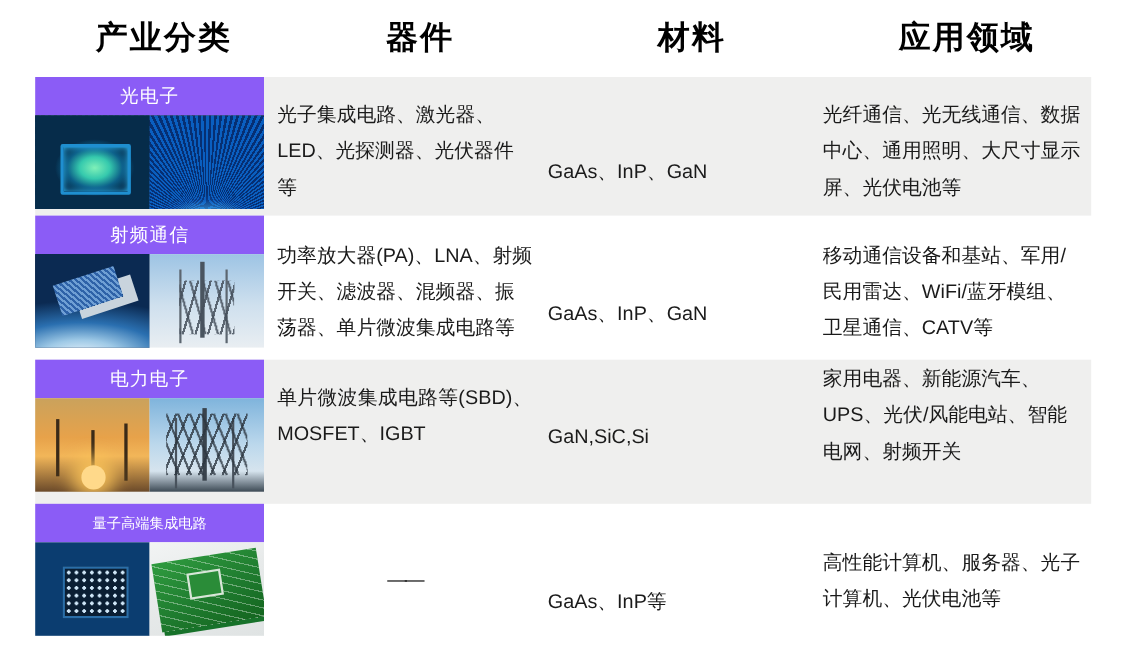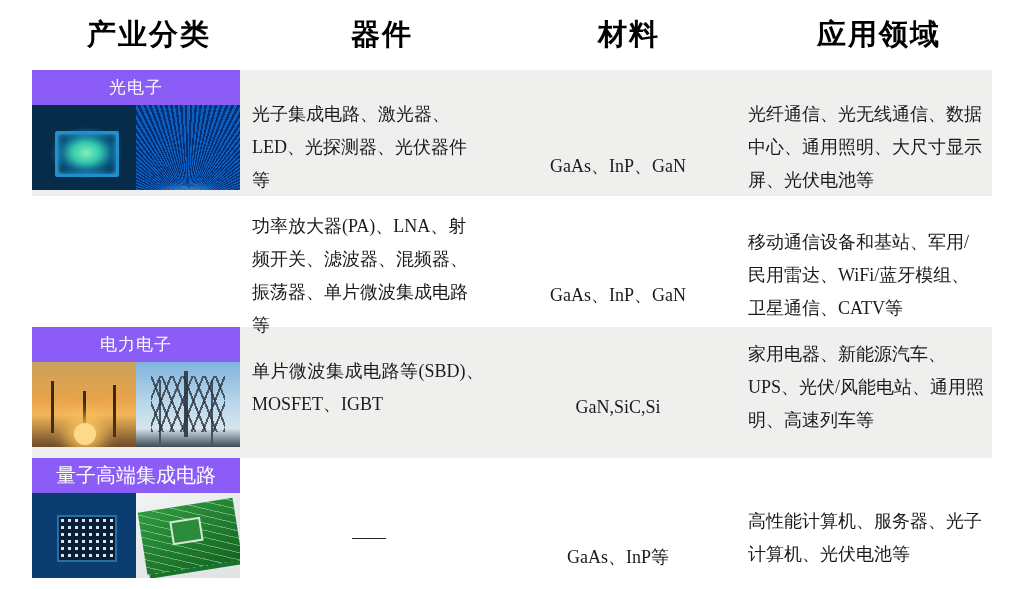--- a/index.html
+++ b/index.html
@@ -41,21 +41,21 @@
 
   
   .cat{position:absolute;left:32px;top:0;width:208px;}
   .cat-banner{
     height:35px;background:#8b5cf6;
     display:flex;align-items:center;justify-content:center;
     color:#ffffff;font-size:17px;letter-spacing:1px;
     font-family:"Liberation Sans","DejaVu Sans",sans-serif;
     white-space:nowrap;
   }
-  .cat-banner.narrow{font-size:20px;letter-spacing:0px;}
+  .cat-banner.narrow{font-size:13px;letter-spacing:0px;}
   .photos{height:85px;display:flex;}
   .ph{width:50%;height:100%;position:relative;overflow:hidden;}
 
   
   .ph-chip-blue{
     background:
       radial-gradient(ellipse 36px 26px at 52% 56%, #7ff0b8 0%, #35c9ad 38%, #0d5f88 70%, #062c4a 100%),
       repeating-linear-gradient(117deg,#0a2c4e 0px,#0a2c4e 3px,#11487a 3px,#11487a 5px),
       linear-gradient(160deg,#061427 0%,#0a3158 55%,#061a30 100%);
   }
@@ -151,31 +151,31 @@
     transform:rotate(-9deg);
     box-shadow:0 6px 0 -2px #17722a;
   }
   .ph-pcb::after{
     content:"";position:absolute;left:34%;top:30%;width:26%;height:24%;
     background:#2a8c38;border:2px solid #d8e6d8;transform:rotate(-9deg);
   }
 
   
   .cell{
-    position:absolute;top:14px;height:100%;
+    position:absolute;top:4px;height:100%;
     display:flex;align-items:center;
     font-size:18px;line-height:33px;color:#1a1a1a;
-    font-family:Liberation Serif, serif;
+    font-family:Liberation Sans, sans-serif;
   }
   .cell span{display:block;width:100%;}
   .c-device{left:252px;width:232px;}
   .c-device span{text-align:left;}
   .c-device.justify span{text-align:justify;text-align-last:left;}
   .c-material{left:498px;width:240px;}
-  .c-material span{text-align:center;margin-top:39px;}
+  .c-material span{text-align:left;margin-top:39px;}
   .c-app{left:748px;width:238px;}
   .c-app span{text-align:left;}
   .dash{letter-spacing:-2px;}
 </style>
 </head>
 <body>
 
 <div class="sheet">
 
   <div class="band band-r1"></div>
@@ -201,20 +201,27 @@
       </div>
     <div class="cell c-material">
         <span>GaAs、InP、GaN</span>
       </div>
     <div class="cell c-app">
         <span>光纤通信、光无线通信、数据中心、通用照明、大尺寸显示屏、光伏电池等</span>
       </div>
   </div>
 
   <div class="row row-1">
+    <div class="cat">
+      <div class="cat-banner">射频通信</div>
+      <div class="photos">
+        <div class="ph ph-sat"></div>
+        <div class="ph ph-tower"></div>
+      </div>
+    </div>
     <div class="cell c-device">
         <span>功率放大器(PA)、LNA、射频开关、滤波器、混频器、振荡器、单片微波集成电路等</span>
       </div>
     <div class="cell c-material">
         <span>GaAs、InP、GaN</span>
       </div>
     <div class="cell c-app">
         <span>移动通信设备和基站、军用/民用雷达、WiFi/蓝牙模组、卫星通信、CATV等</span>
       </div>
   </div>
@@ -227,21 +234,21 @@
         <div class="ph ph-pylon"></div>
       </div>
     </div>
     <div class="cell c-device justify">
         <span>单片微波集成电路等(SBD)、MOSFET、IGBT</span>
       </div>
     <div class="cell c-material">
         <span>GaN,SiC,Si</span>
       </div>
     <div class="cell c-app">
-        <span>家用电器、新能源汽车、UPS、光伏/风能电站、通用照明、高速列车等</span>
+        <span>家用电器、新能源汽车、UPS、光伏/风能电站、智能电网、射频开关</span>
       </div>
   </div>
 
   <div class="row row-3">
     <div class="cat">
       <div class="cat-banner narrow">量子高端集成电路</div>
       <div class="photos">
         <div class="ph ph-bga"></div>
         <div class="ph ph-pcb"></div>
       </div>

